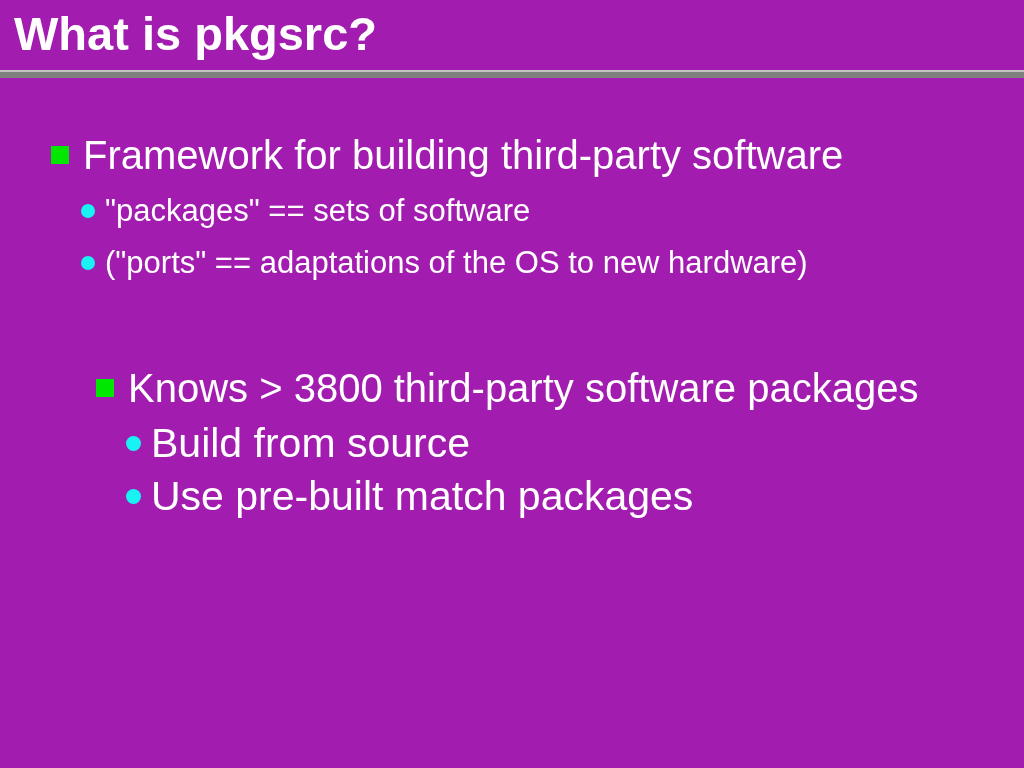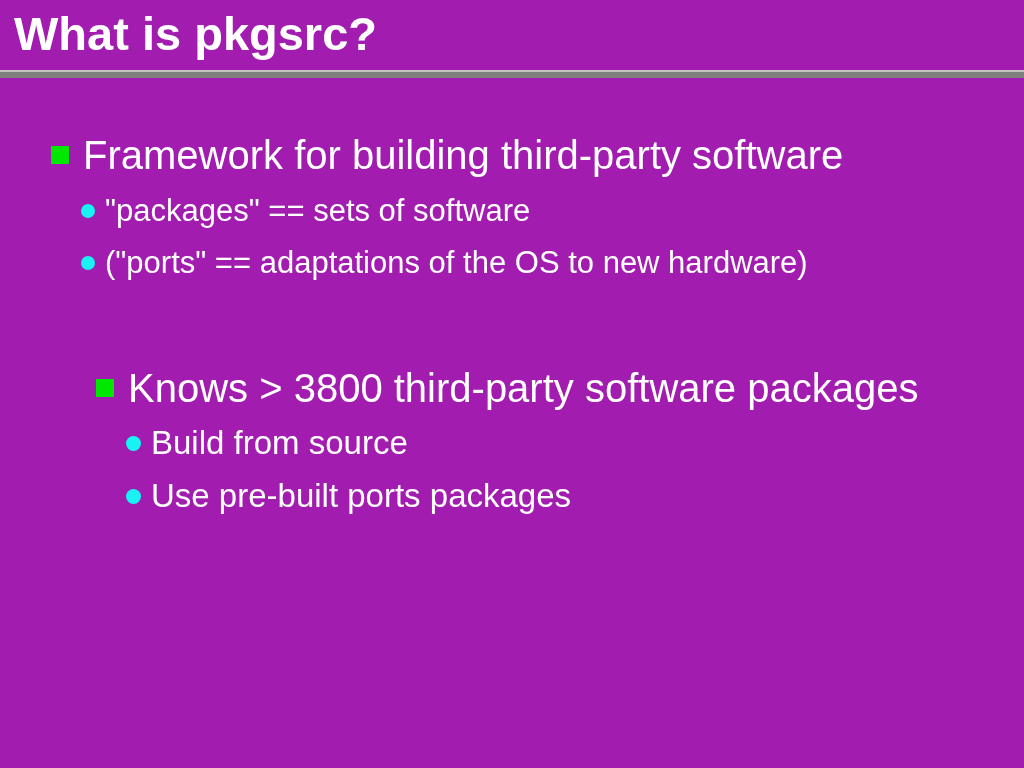--- a/index.html
+++ b/index.html
@@ -128,21 +128,21 @@
     margin-right: 10px;
   }
   .text-l2 {
     color: #ffffff;
     font-family: "Liberation Sans", sans-serif;
     font-size: 31px;
     line-height: 42px;
     white-space: nowrap;
   }
   .sublist-2 .text-l2 {
-    font-size: 33px;
+    font-size: 41px;
     line-height: 44px;
   }
 </style>
 </head>
 <body>
 
 <div id="slide">
 
   <div class="title-block">
     <h1 class="slide-title">What is pkgsrc?</h1>
@@ -173,19 +173,19 @@
         <span class="marker-square"></span>
         <span class="text-l1">Knows &gt; 3800 third-party software packages</span>
       </div>
       <ul class="sublist sublist-2">
         <li class="bullet-l2">
           <span class="marker-dot"></span>
           <span class="text-l2">Build from source</span>
         </li>
         <li class="bullet-l2">
           <span class="marker-dot"></span>
-          <span class="text-l2">Use pre-built ports packages</span>
+          <span class="text-l2">Use pre-built match packages</span>
         </li>
       </ul>
     </div>
 
   </div>
 </div>
 
 </body></html>

